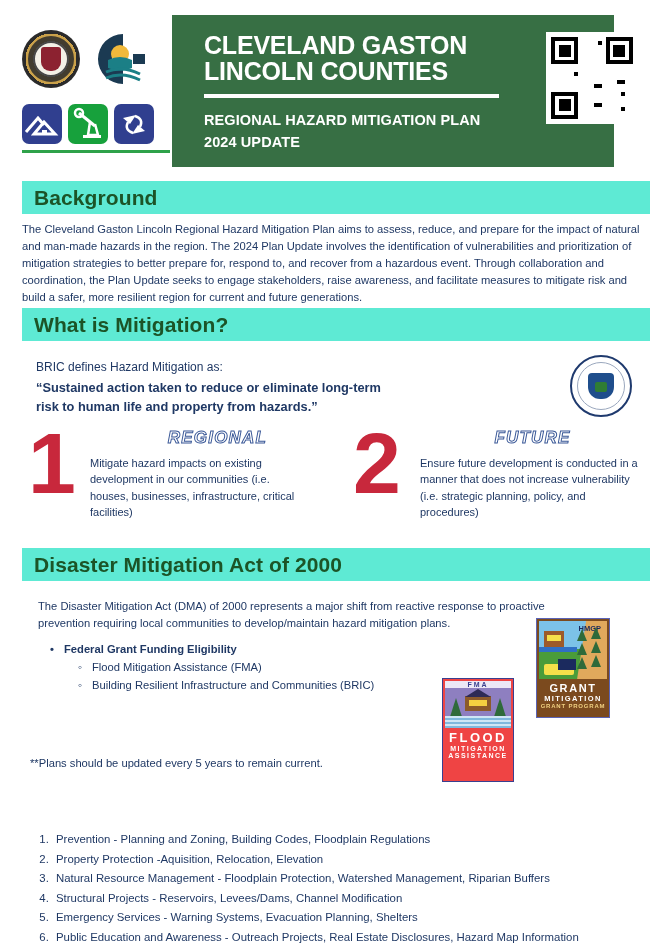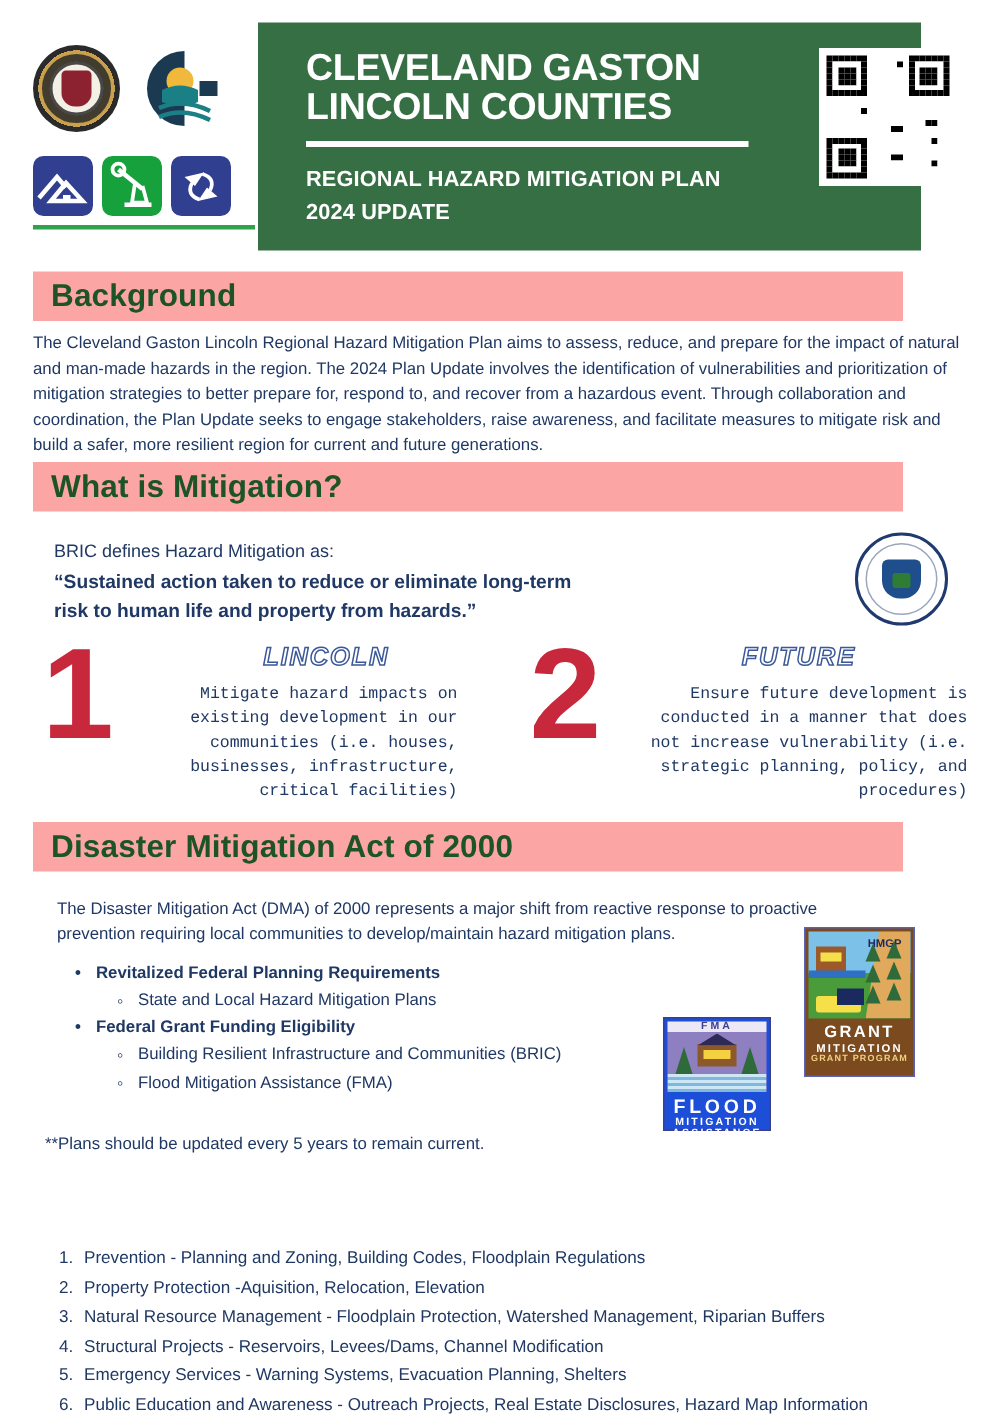--- a/index.html
+++ b/index.html
@@ -40,34 +40,34 @@
 
   .qr-wrap { position: absolute; left: 360px; top: 17px; width: 120px; text-align: center; }
   .qr-box { width: 92px; height: 92px; background: #ffffff; margin: 0 auto; padding: 5px; }
   .qr-grid { width: 100%; height: 100%; display: grid;
       grid-template-columns: repeat(21, 1fr); grid-template-rows: repeat(21, 1fr); }
   .qr-grid i { background: #000; }
   .qr-caption { color: #ffffff; font-weight: bold; font-size: 10px; line-height: 1.28;
       margin-top: 7px; letter-spacing: .2px; }
 
   
-  .sec-bar { position: absolute; left: 22px; width: 580px; height: 33px; background: #fca5a5; }
+  .sec-bar { position: absolute; left: 22px; width: 628px; height: 33px; background: #5eead4; }
   .sec-bar span { position: absolute; left: 12px; top: 50%; transform: translateY(-50%);
       color: #1c5427; font-weight: bold; font-size: 21px; letter-spacing: .1px; }
 
   
   .body-txt { position: absolute; color: #1f3864; font-size: 11.2px; line-height: 1.52; }
 
   
   .num { position: absolute; color: #c8283c; font-weight: bold; font-size: 86px; line-height: .82;
       font-family: "Liberation Sans", sans-serif; }
   .col-head { position: absolute; font-style: italic; font-weight: bold; font-size: 17px;
       letter-spacing: 1.2px; color: transparent; -webkit-text-stroke: 1px #3b5998;
       text-align: center; }
-  .col-body { position: absolute; color: #1f3864; font-size: 11px; line-height: 1.48; text-align: right; font-family: Liberation Mono, monospace; }
+  .col-body { position: absolute; color: #1f3864; font-size: 11px; line-height: 1.48; text-align: left; }
 
   .quote-lead { position: absolute; color: #1f3864; font-size: 12px; }
   .quote-body { position: absolute; color: #1f3864; font-size: 12.8px; font-weight: bold; line-height: 1.5; }
 
   
   .dhs { position: absolute; left: 570px; top: 355px; width: 62px; height: 62px; border-radius: 50%;
       background: #ffffff; border: 2px solid #1f3a6e; overflow: hidden; }
   .dhs .inner { position: absolute; inset: 5px; border-radius: 50%; background: #ffffff;
       border: 1px solid #9aa7bd; }
   .dhs .eagle { position: absolute; left: 50%; top: 50%; transform: translate(-50%,-50%);
@@ -97,22 +97,22 @@
   .hmgp .bldg:after { content:""; position:absolute; left:3px; top:4px; width:14px; height:6px; background:#f5e04a; }
   .hmgp .truck { position: absolute; left: 5px; bottom: 4px; width: 30px; height: 11px; background: #f5e04a; border-radius: 2px; }
   .hmgp .truck:after { content:""; position:absolute; left:14px; top:-5px; width:18px; height:11px; background:#1b2a5e; }
   .hmgp .river { position: absolute; left: 0; top: 26px; width: 56%; height: 5px; background: #2f6fc4; }
   .hmgp .lbl-top { position: absolute; right: 6px; top: 3px; color: #1b2a5e; font-size: 7.5px; font-weight: bold; }
   .hmgp .txt { text-align: center; padding-top: 3px; }
   .hmgp .t1 { color: #fff; font-size: 11px; font-weight: bold; letter-spacing: 1.6px; }
   .hmgp .t2 { color: #fff; font-size: 7.5px; font-weight: bold; letter-spacing: 1.4px; }
   .hmgp .t3 { color: #f0d080; font-size: 6px; font-weight: bold; letter-spacing: .8px; }
 
-  .fma { position: absolute; left: 442px; top: 678px; width: 72px; height: 76px;
-      border: 1px solid #3a3f8f; background: #1d4ed8; padding: 2px; }
+  .fma { position: absolute; left: 442px; top: 678px; width: 72px; height: 104px;
+      border: 1px solid #3a3f8f; background: #ef4444; padding: 2px; }
   .fma .cap { background: #ece8f6; text-align: center; color: #3a3f8f; font-size: 7px;
       font-weight: bold; letter-spacing: 2px; }
   .fma .art { height: 40px; position: relative; background: #8e7fc0; overflow: hidden; }
   .fma .house { position: absolute; left: 50%; top: 8px; transform: translateX(-50%);
       width: 26px; height: 15px; background: #8c5a2a; }
   .fma .house:before { content:""; position:absolute; left:-4px; top:-7px; width:34px; height:8px;
       background:#2e2a55; clip-path: polygon(12% 100%, 50% 0, 88% 100%); }
   .fma .house:after { content:""; position:absolute; left:4px; top:4px; width:18px; height:6px; background:#f5d040; }
   .fma .tree { position: absolute; bottom: 8px; width: 0; height: 0;
       border-left: 7px solid transparent; border-right: 7px solid transparent; border-bottom: 22px solid #2f6a3a; }
@@ -645,39 +645,36 @@
 
   <div class="quote-lead" style="left:36px; top:360px;">BRIC defines Hazard Mitigation as:</div>
   <div class="quote-body" style="left:36px; top:378px; width:360px;">“Sustained action taken to reduce or eliminate long-term risk to human life and property from hazards.”</div>
 
   <div class="dhs">
     <div class="inner"></div>
       <div class="eagle"></div>
   </div>
 
   <div class="num" style="left:28px; top:428px;">1</div>
-  <div class="col-head" style="left:110px; top:428px; width:215px;">LINCOLN</div>
+  <div class="col-head" style="left:110px; top:428px; width:215px;">REGIONAL</div>
   <div class="col-body" style="left:90px; top:455px; width:215px;">Mitigate hazard impacts on existing development in our communities (i.e. houses, businesses, infrastructure, critical facilities)</div>
 
   <div class="num" style="left:353px; top:428px;">2</div>
   <div class="col-head" style="left:425px; top:428px; width:215px;">FUTURE</div>
   <div class="col-body" style="left:420px; top:455px; width:225px;">Ensure future development is conducted in a manner that does not increase vulnerability (i.e. strategic planning, policy, and procedures)</div>
 
   <div class="sec-bar" style="top:548px;">
     <span>Disaster Mitigation Act of 2000</span>
   </div>
   <div class="body-txt" style="left:38px; top:598px; width:560px;">The Disaster Mitigation Act (DMA) of 2000 represents a major shift from reactive response to proactive prevention requiring local communities to develop/maintain hazard mitigation plans.</div>
 
   <ul class="blist" style="left:50px; top:640px; width:430px;" id="dma-bullets">
-      <li><span>Revitalized Federal Planning Requirements</span><ul>
-          <li>State and Local Hazard Mitigation Plans</li>
-        </ul></li>
       <li><span>Federal Grant Funding Eligibility</span><ul>
+          <li>Flood Mitigation Assistance (FMA)</li>
           <li>Building Resilient Infrastructure and Communities (BRIC)</li>
-          <li>Flood Mitigation Assistance (FMA)</li>
         </ul></li>
     </ul>
 
   <div class="body-txt" style="left:30px; top:755px; width:460px;">**Plans should be updated every 5 years to remain current.</div>
 
   <div class="hmgp">
     <div class="art">
       <div class="hill"></div>
       <div class="bldg"></div>
       <div class="river"></div>

